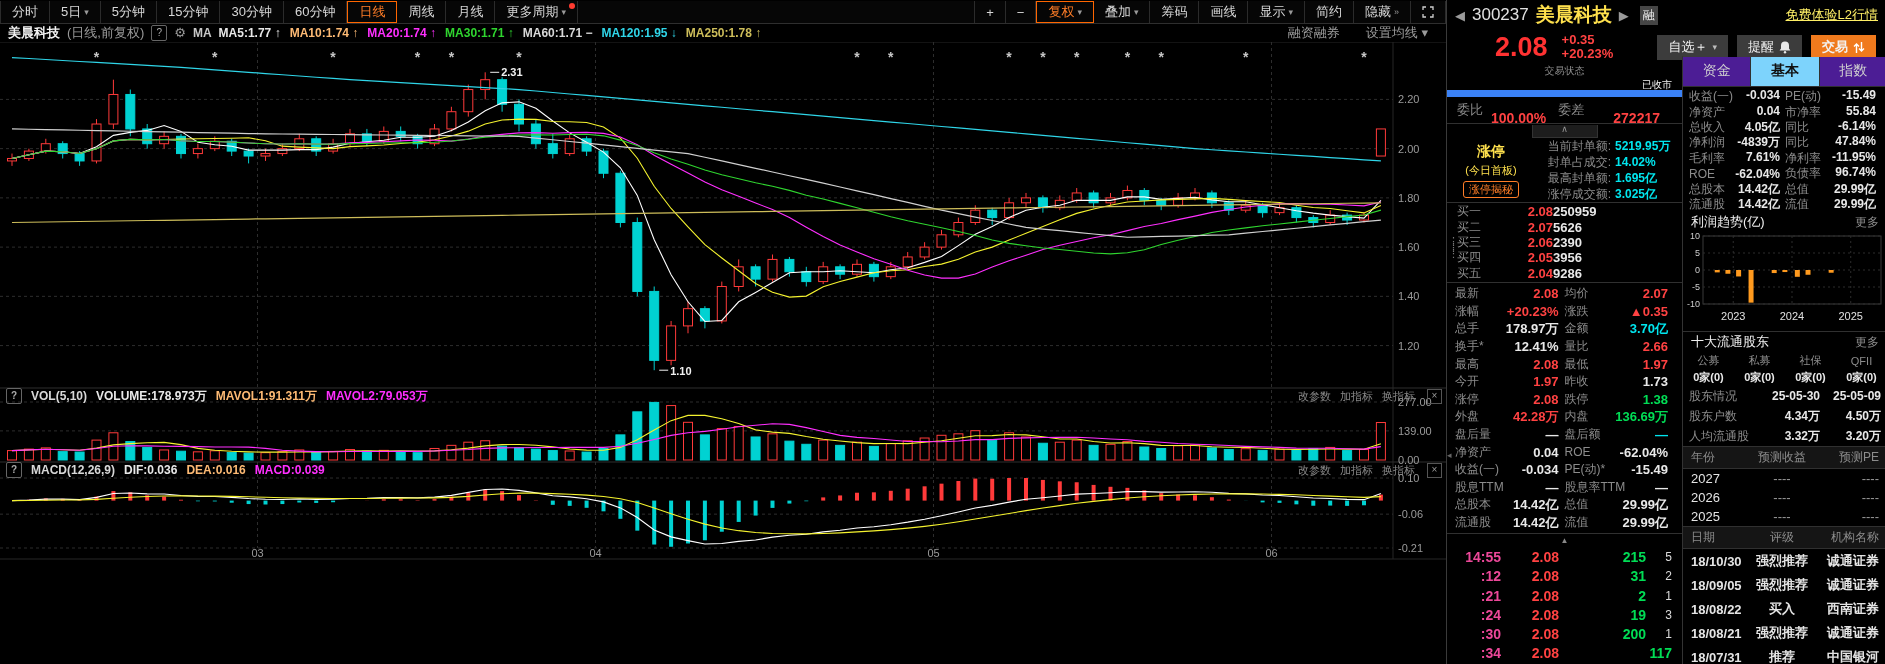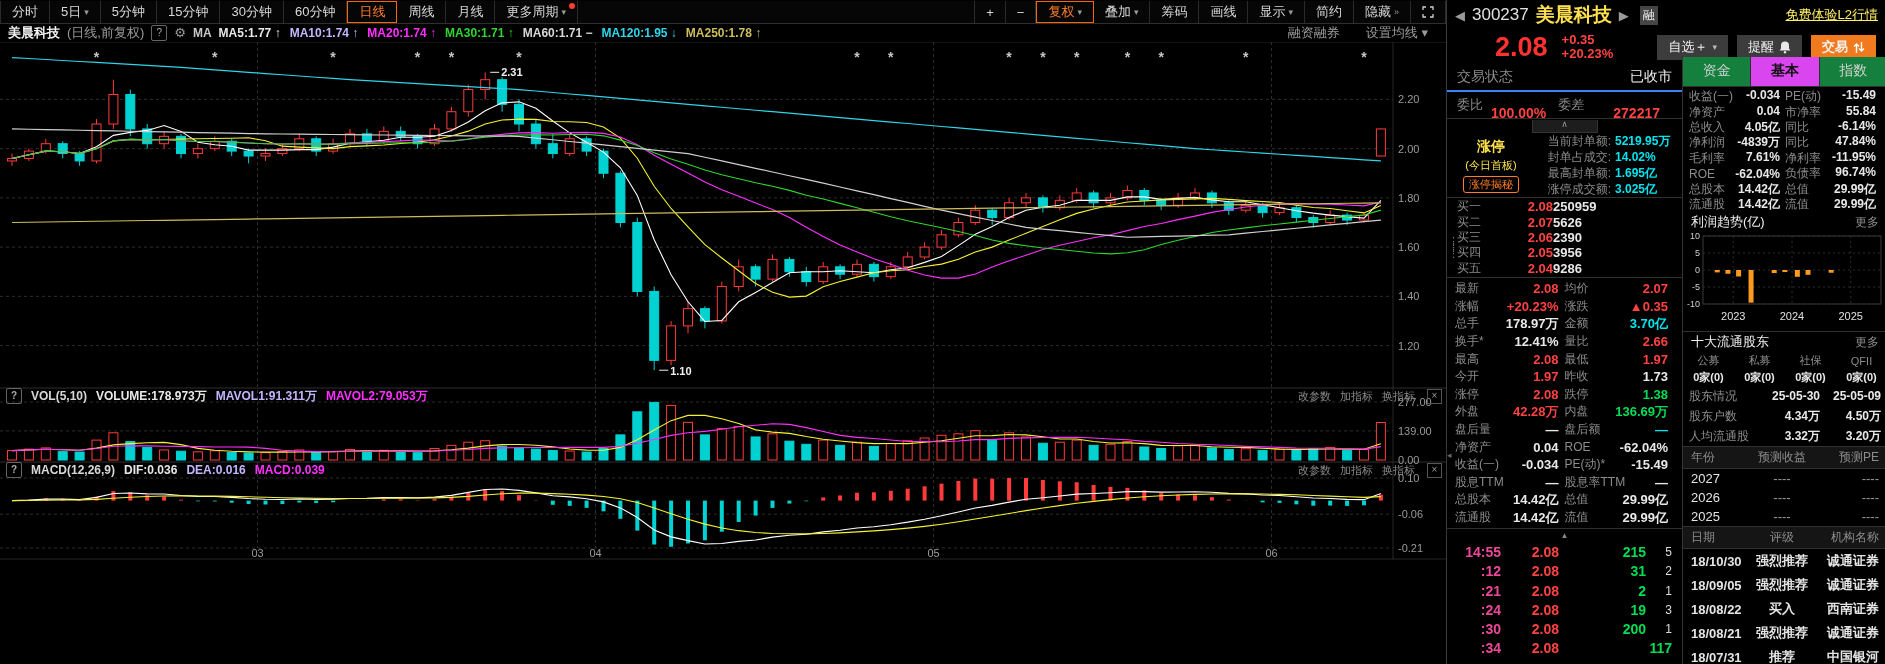--- a/index.html
+++ b/index.html
@@ -30,21 +30,21 @@
   .kt-links{margin-left:auto;margin-right:26px;color:#9a9a9a;display:flex;gap:26px;font-size:13px;}
   .kt-links span{cursor:pointer;}
   
   .pane-head{position:absolute;left:0;width:1446px;height:16px;display:flex;align-items:center;
              padding-left:6px;font-size:12px;font-weight:700;white-space:nowrap;background:transparent;}
   .pane-head>*{margin-right:9px;}
   .pane-actions{margin-left:auto;margin-right:12px;color:#8a8a8a;font-weight:400;display:flex;gap:9px;font-size:11px;}
   .pane-actions span{cursor:pointer;}
   .xbox{display:inline-block;width:13px;height:13px;line-height:12px;border:1px solid #555;color:#999;
         text-align:center;font-size:10px;font-weight:400;margin-right:10px;cursor:pointer;}
-  .c-wht{color:#e8e8e8;} .c-yel{color:#c4b5fd;} .c-mag{color:#ff2fff;} .c-cyn{color:#2fd5e8;}
+  .c-wht{color:#e8e8e8;} .c-yel{color:#fdba74;} .c-mag{color:#ff2fff;} .c-cyn{color:#2fd5e8;}
   .c-grn{color:#2fd52f;} .c-khk{color:#cdbd5a;} .c-gry{color:#d8d8d8;}
   
   .rpanel{position:absolute;left:1446px;top:0;width:439px;height:664px;background:#000;border-left:1px solid #3a3a3a;}
   .rp-r1{height:30px;display:flex;align-items:center;padding:0 8px;gap:7px;}
   .nav-ar{color:#9a9a9a;font-size:13px;cursor:pointer;}
   .code{color:#e0e0e0;font-size:17px;}
   .sname{color:#ffe14d;font-size:19px;font-weight:700;}
   .badge{background:#454545;color:#f0f0f0;font-size:12px;padding:1px 3px;margin-left:4px;}
   .l2link{margin-left:auto;color:#fff066;text-decoration:underline;font-size:13px;cursor:pointer;}
   .rp-r2{height:34px;display:flex;align-items:center;padding:0 6px;}
@@ -54,21 +54,21 @@
   .hbtn{background:#3c3c3c;color:#f2f2f2;height:25px;display:flex;align-items:center;padding:0 11px;gap:5px;
         font-size:13px;cursor:pointer;}
   .hbtn.trade{background:#f07a1d;font-weight:700;}
   .hbtn .caret{font-size:9px;color:#bbb;}
   .rp-left{position:absolute;left:0;top:64px;width:235px;height:600px;overflow:hidden;}
   .rp-right{position:absolute;left:235px;top:56px;width:204px;height:608px;border-left:1px solid #333;overflow:hidden;}
   .row{display:flex;align-items:center;}
   .lbl{color:#8c8c8c;}
   .v-red{color:#ff4242;font-weight:700;} .v-grn{color:#00dd55;font-weight:700;}
   .v-cyn{color:#00e5ee;font-weight:700;} .v-wht{color:#e8e8e8;font-weight:700;}
-  .status-row{height:26px;border-bottom:2px solid #3b82f6;padding:0 10px;font-size:14px;}
+  .status-row{height:26px;border-bottom:7px solid #3b82f6;padding:0 10px;font-size:10px;flex-direction:column;}
   .status-row .val{margin-left:auto;color:#f0f0f0;}
   .weibi-row{height:26px;border-bottom:1px solid #303030;padding:0 10px;font-size:13px;}
   .weibi-row .v-red{margin:16px 12px 0 8px;font-size:14px;text-align:right;}
   .weibi-row .last{margin-left:auto;}
   .promo-row{height:23px;border-bottom:1px solid #303030;justify-content:center;}
   .promo-row span{color:#f8ef6d;text-decoration:underline;font-size:13px;font-weight:700;cursor:pointer;}
   .fold-tab{height:14px;justify-content:center;}
   .fold-tab div{width:64px;height:12px;background:#1d1d1d;border:1px solid #333;border-top:none;
                 color:#999;text-align:center;line-height:9px;font-size:9px;cursor:pointer;}
   .zt-block{height:64px;border-bottom:1px solid #303030;display:flex;}
@@ -92,23 +92,23 @@
   .det-row .dv{margin-left:auto;padding-right:6px;}
   .sep-fold{height:13px;border-top:1px solid #303030;justify-content:center;color:#888;font-size:8px;}
   .trades{}
   .tr-row{display:flex;height:19.3px;align-items:center;padding:0 10px;font-size:14px;}
   .tr-time{width:44px;text-align:right;color:#ec4899;font-weight:700;}
   .tr-price{width:58px;text-align:right;}
   .tr-vol{flex:1;text-align:right;}
   .tr-n{width:26px;text-align:right;color:#dcdcdc;font-size:12px;}
   .tabs{height:30px;display:flex;align-items:center;gap:0;border-bottom:1px solid #303030;}
   .tab{flex:1;height:29px;display:flex;align-items:center;justify-content:center;font-size:14px;color:#cfcfcf;
-       border-right:1px solid #303030;cursor:pointer;background:#15803d;}
+       border-right:1px solid #303030;cursor:pointer;background:#4c1d95;}
   .tab:last-child{border-right:none;}
-  .tab.active{background:#d946ef;color:#111;font-weight:700;}
+  .tab.active{background:#7dd3fc;color:#111;font-weight:700;}
   .fin{padding-top:2px;}
   .fin-row{display:flex;height:15.4px;align-items:center;padding:0 6px;font-size:12px;}
   .fin-row .half{flex:1;display:flex;}
   .fin-row .dv{margin-left:auto;color:#e8e8e8;font-weight:700;padding-right:5px;}
   .sec-title{height:20px;display:flex;align-items:center;padding:0 8px;color:#f0f0f0;font-size:13px;}
   .sec-title .more{margin-left:auto;color:#8c8c8c;font-size:12px;cursor:pointer;}
   .htable{font-size:11px;}
   .hhead,.hvals{display:flex;height:17px;align-items:center;text-align:center;}
   .hhead div,.hvals div{flex:1;}
   .hhead div{color:#8c8c8c;}

